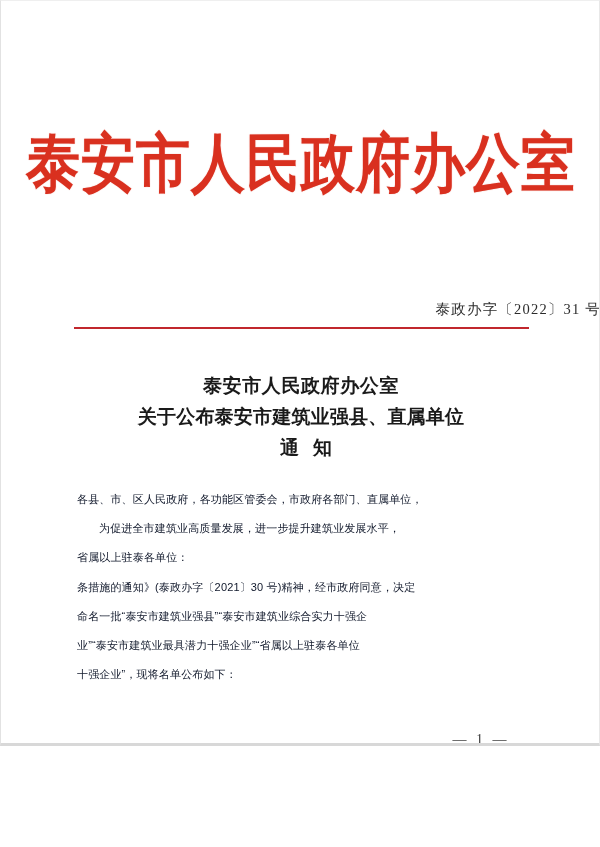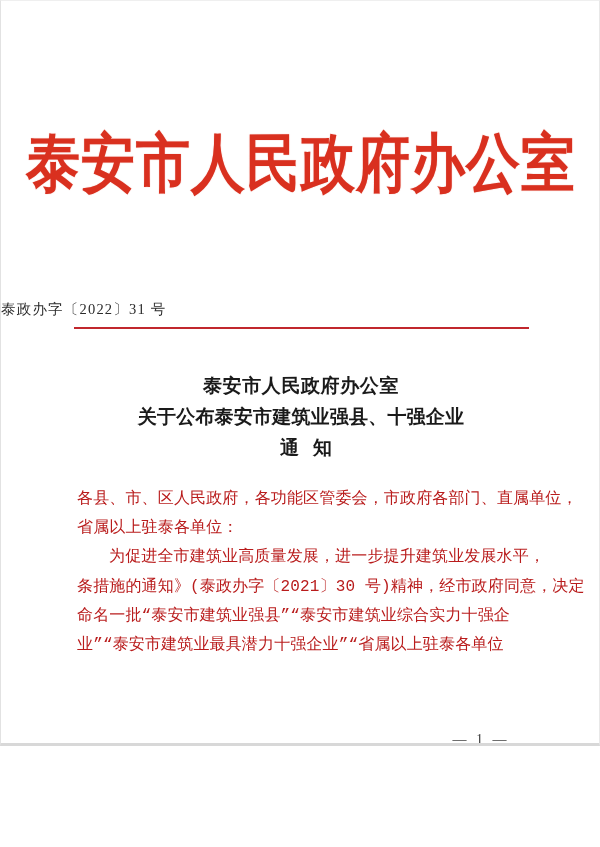--- a/index.html
+++ b/index.html
@@ -47,21 +47,21 @@
     transform-origin: center top;
     text-shadow: 0 0 1px rgba(217, 48, 31, 0.45);
   }
 
   
   .doc-number {
     position: absolute;
     top: 299px;
     left: 0;
     width: 600px;
-    text-align: left;
+    text-align: right;
     font-family: "Liberation Serif", "DejaVu Serif", serif;
     font-size: 14.5px;
     color: #2b2b2b;
     letter-spacing: 1.2px;
     white-space: nowrap;
   }
 
   
   .red-rule {
     position: absolute;
@@ -98,24 +98,24 @@
   }
 
   
   .body-block {
     position: absolute;
     top: 484px;
     left: 76px;
     width: 448px;
   }
   .body-line {
-    font-family: Liberation Mono, monospace;
-    font-size: 16px;
+    font-family: Liberation Sans, sans-serif;
+    font-size: 11px;
     line-height: 29.2px;
-    color: #b91c1c;
+    color: #0f172a;
     letter-spacing: 0.15px;
     white-space: nowrap;
   }
   .body-line.indent {
     text-indent: 2em;
   }
 
   
   .page-footer {
     position: absolute;
@@ -141,30 +141,31 @@
   <div class="letterhead">
     <div class="letterhead-title">泰安市人民政府办公室</div>
   </div>
 
   <div class="doc-number">泰政办字〔2022〕31 号</div>
 
   <div class="red-rule"></div>
 
   <div class="title-block">
     <div class="title-line title-issuer">泰安市人民政府办公室</div>
-    <div class="title-line title-subject">关于公布泰安市建筑业强县、十强企业</div>
+    <div class="title-line title-subject">关于公布泰安市建筑业强县、直属单位</div>
     <div class="title-line title-kind">通知</div>
   </div>
 
   <div class="body-block">
     <div class="body-line">各县、市、区人民政府，各功能区管委会，市政府各部门、直属单位，</div>
+    <div class="body-line indent">为促进全市建筑业高质量发展，进一步提升建筑业发展水平，</div>
     <div class="body-line">省属以上驻泰各单位：</div>
-    <div class="body-line indent">为促进全市建筑业高质量发展，进一步提升建筑业发展水平，</div>
     <div class="body-line">条措施的通知》(泰政办字〔2021〕30 号)精神，经市政府同意，决定</div>
     <div class="body-line">命名一批“泰安市建筑业强县”“泰安市建筑业综合实力十强企</div>
     <div class="body-line">业”“泰安市建筑业最具潜力十强企业”“省属以上驻泰各单位</div>
+    <div class="body-line">十强企业”，现将名单公布如下：</div>
   </div>
 
   <div class="page-footer">
     <span class="folio-inner">— 1 —</span>
   </div>
 
 </div>
 
 </body></html>

